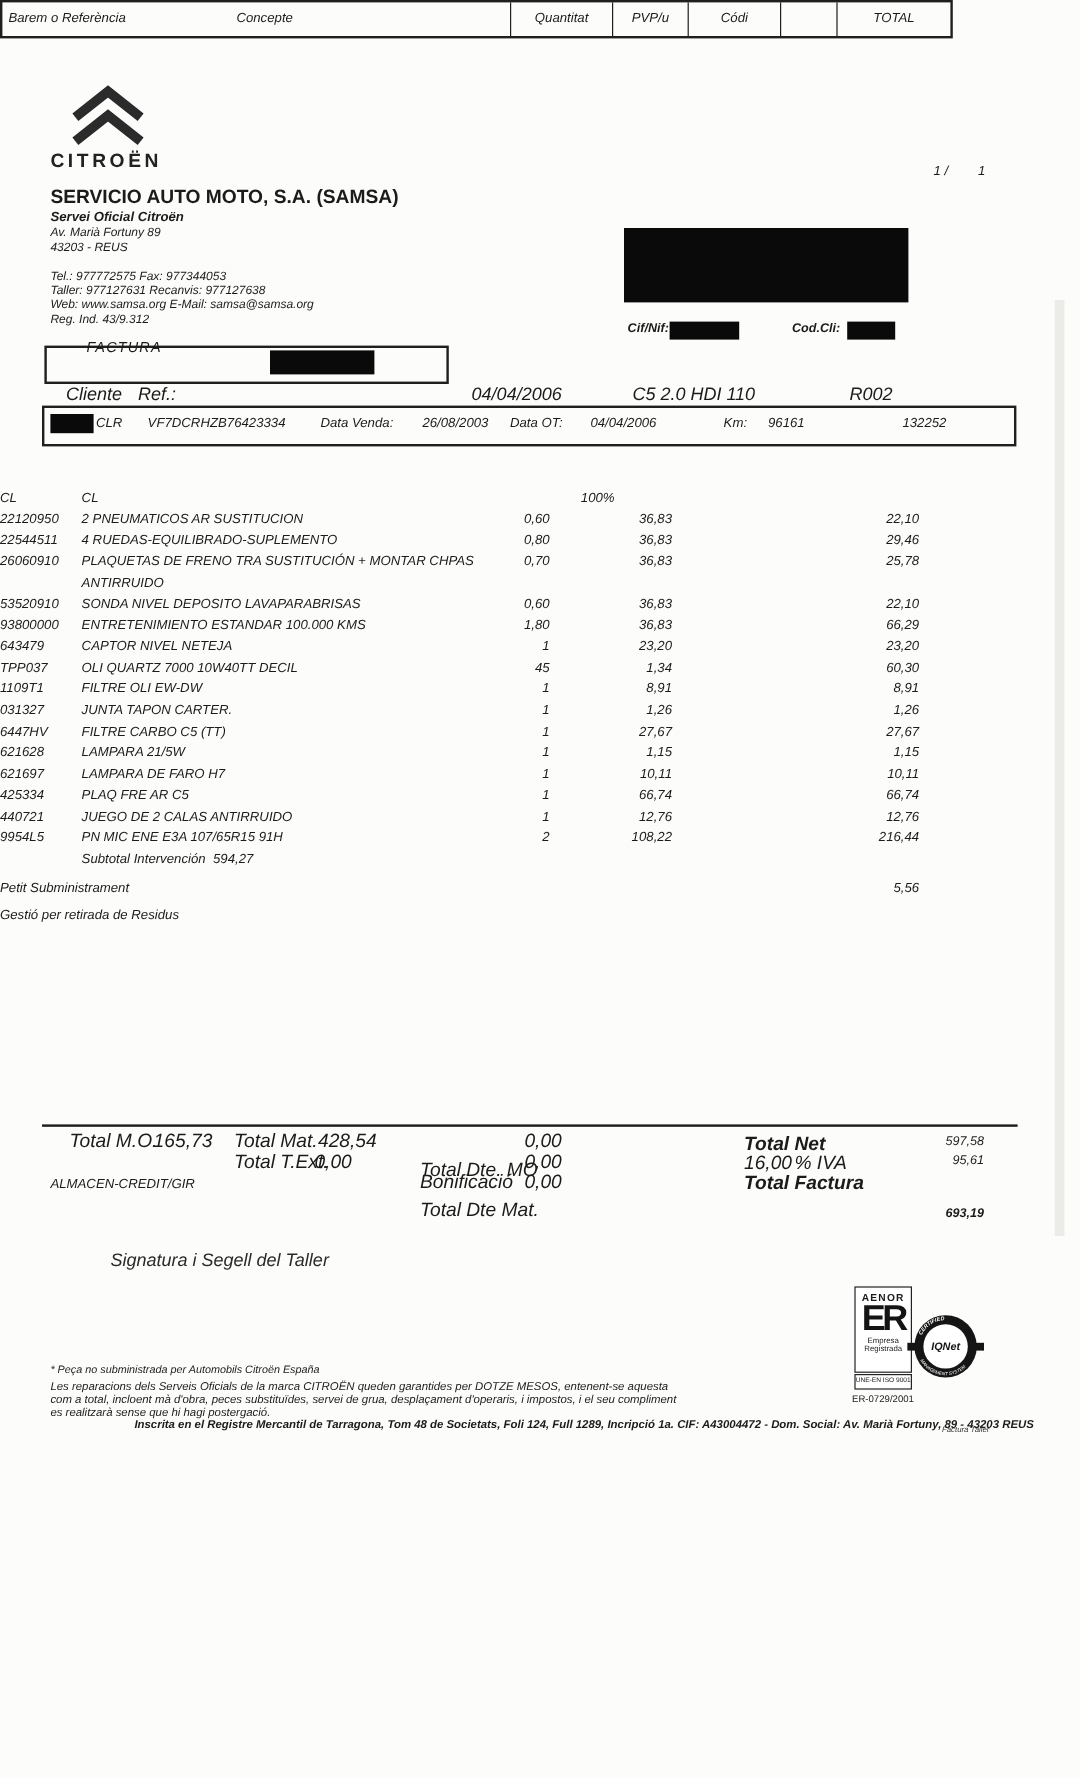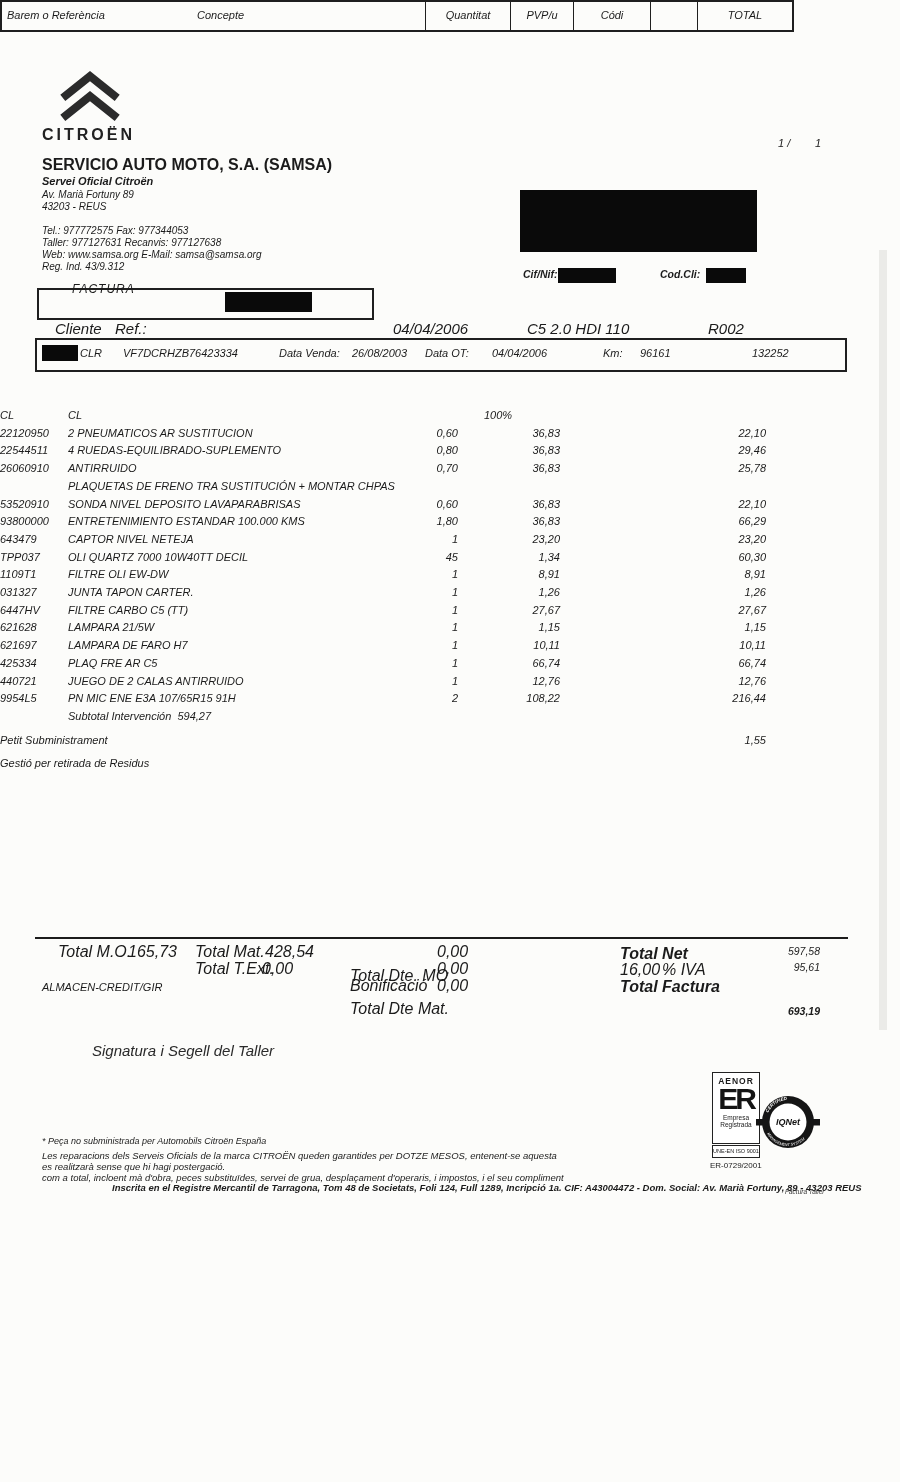--- a/index.html
+++ b/index.html
@@ -108,21 +108,21 @@
   <div class="abs cl-row" style="left:55px;">Cliente</div>
   <div class="abs cl-row" style="left:115px;">Ref.:</div>
   <div class="abs cl-row" style="left:393px;">04/04/2006</div>
   <div class="abs cl-row" style="left:527px;">C5 2.0 HDI 110</div>
   <div class="abs cl-row" style="left:708px;">R002</div>
 
   <div class="box" style="left:35px;top:338px;width:808px;height:30px;"></div>
   <div class="redact" style="left:42px;top:345px;width:36px;height:16px;"></div>
   <div class="abs veh-row" style="left:80px;">CLR</div>
   <div class="abs veh-row" style="left:123px;">VF7DCRHZB76423334</div>
-  <div class="abs veh-row" style="left:279px;">Data Venda:</div>
+  <div class="abs veh-row" style="left:267px;">Data Venda:</div>
   <div class="abs veh-row" style="left:352px;">26/08/2003</div>
   <div class="abs veh-row" style="left:425px;">Data OT:</div>
   <div class="abs veh-row" style="left:492px;">04/04/2006</div>
   <div class="abs veh-row" style="left:603px;">Km:</div>
   <div class="abs veh-row" style="left:640px;">96161</div>
   <div class="abs veh-row" style="left:752px;">132252</div>
 
   <div class="thead">
     <div>
       <span class="th-barem">Barem o Referència</span>
@@ -159,22 +159,22 @@
       <div class="cell cell-concept">
           <div>4 RUEDAS-EQUILIBRADO-SUPLEMENTO</div>
         </div>
       <div class="cell cell-qty">0,80</div>
       <div class="cell cell-pvp">36,83</div>
       <div class="cell cell-total">29,46</div>
     </div>
       <div class="row">
       <div class="cell cell-ref">26060910</div>
       <div class="cell cell-concept">
+          <div>PLAQUETAS DE FRENO TRA SUSTITUCIÓN + MONTAR CHPAS</div>
           <div>ANTIRRUIDO</div>
-          <div>PLAQUETAS DE FRENO TRA SUSTITUCIÓN + MONTAR CHPAS</div>
         </div>
       <div class="cell cell-qty">0,70</div>
       <div class="cell cell-pvp">36,83</div>
       <div class="cell cell-total">25,78</div>
     </div>
       <div class="row">
       <div class="cell cell-ref">53520910</div>
       <div class="cell cell-concept">
           <div>SONDA NIVEL DEPOSITO LAVAPARABRISAS</div>
         </div>
@@ -290,21 +290,21 @@
       <div class="cell cell-pvp"></div>
       <div class="cell cell-total"></div>
     </div>
       <div class="row minor">
 
       <div class="cell cell-concept">
           <div>Petit Subministrament</div>
         </div>
       <div class="cell cell-qty"></div>
       <div class="cell cell-pvp"></div>
-      <div class="cell cell-total">1,55</div>
+      <div class="cell cell-total">5,56</div>
     </div>
       <div class="row minor">
 
       <div class="cell cell-concept">
           <div>Gestió per retirada de Residus</div>
         </div>
       <div class="cell cell-qty"></div>
       <div class="cell cell-pvp"></div>
       <div class="cell cell-total"></div>
     </div>
@@ -357,20 +357,20 @@
     </text>
     <text font-size="3.8" fill="#ffffff" font-family="Liberation Sans, sans-serif">
       <textPath href="#arcBot" startOffset="16%">MANAGEMENT SYSTEM</textPath>
     </text>
     <text x="32" y="35" text-anchor="middle" font-size="9" font-style="italic" font-weight="bold" fill="#151515" font-family="Liberation Sans, sans-serif">IQNet</text>
   </svg>
 
   <div class="abs footnote">* Peça no subministrada per Automobils Citroën España</div>
   <div class="abs warranty">
     <div>Les reparacions dels Serveis Oficials de la marca CITROËN queden garantides per DOTZE MESOS, entenent-se aquesta</div>
+    <div>com a total, incloent mà d'obra, peces substituïdes, servei de grua, desplaçament d'operaris, i impostos, i el seu compliment</div>
     <div>es realitzarà sense que hi hagi postergació.</div>
-    <div>com a total, incloent mà d'obra, peces substituïdes, servei de grua, desplaçament d'operaris, i impostos, i el seu compliment</div>
   </div>
   <div class="abs registry">Inscrita en el Registre Mercantil de Tarragona, Tom 48 de Societats, Foli 124, Full 1289, Incripció 1a. CIF: A43004472 - Dom. Social: Av. Marià Fortuny, 89 - 43203 REUS</div>
   <div class="abs doc-type">Factura Taller</div>
 
   <div class="abs scan-strip"></div>
 </div>
 
 </body></html>

